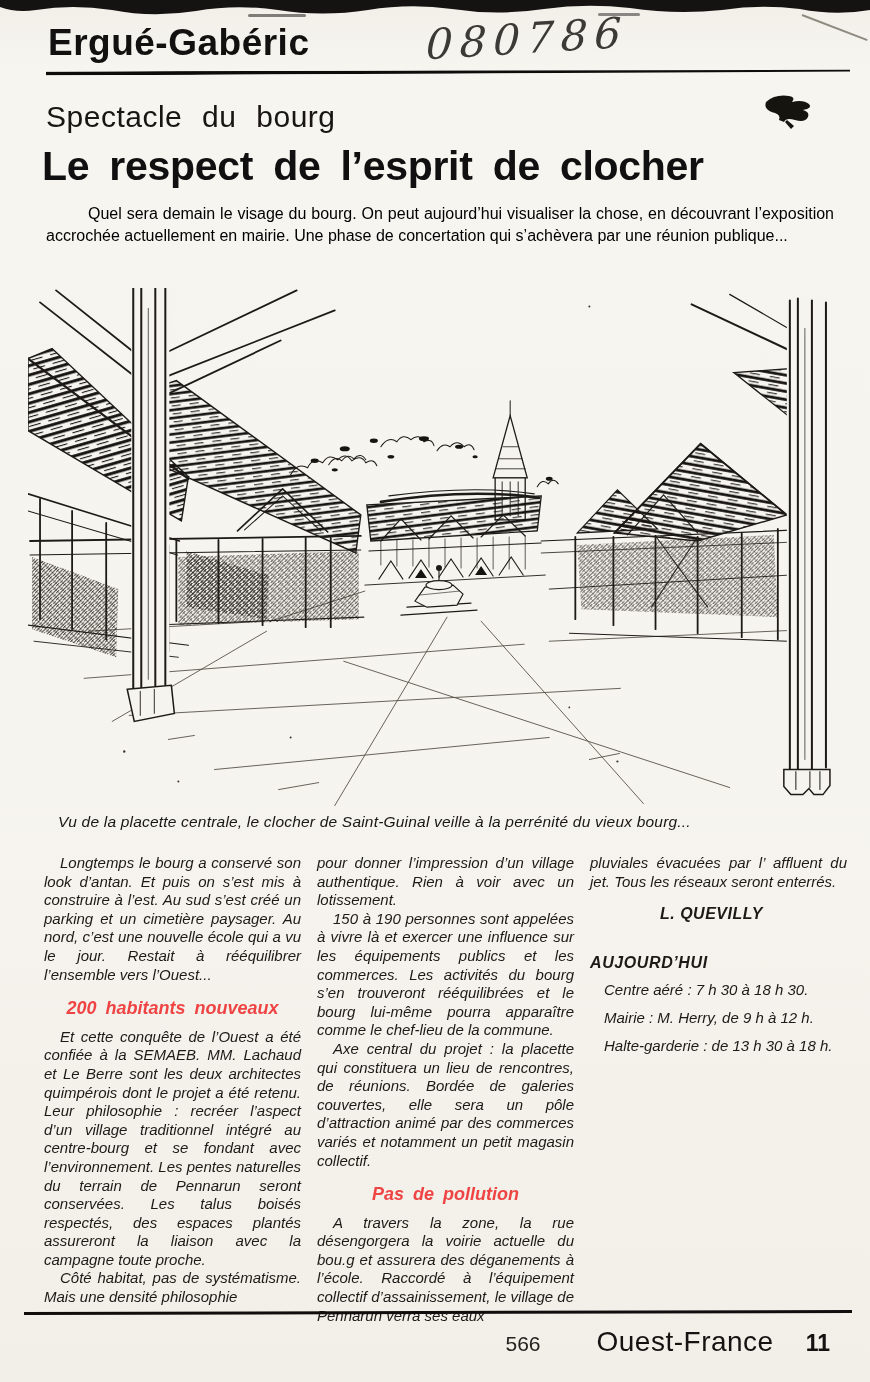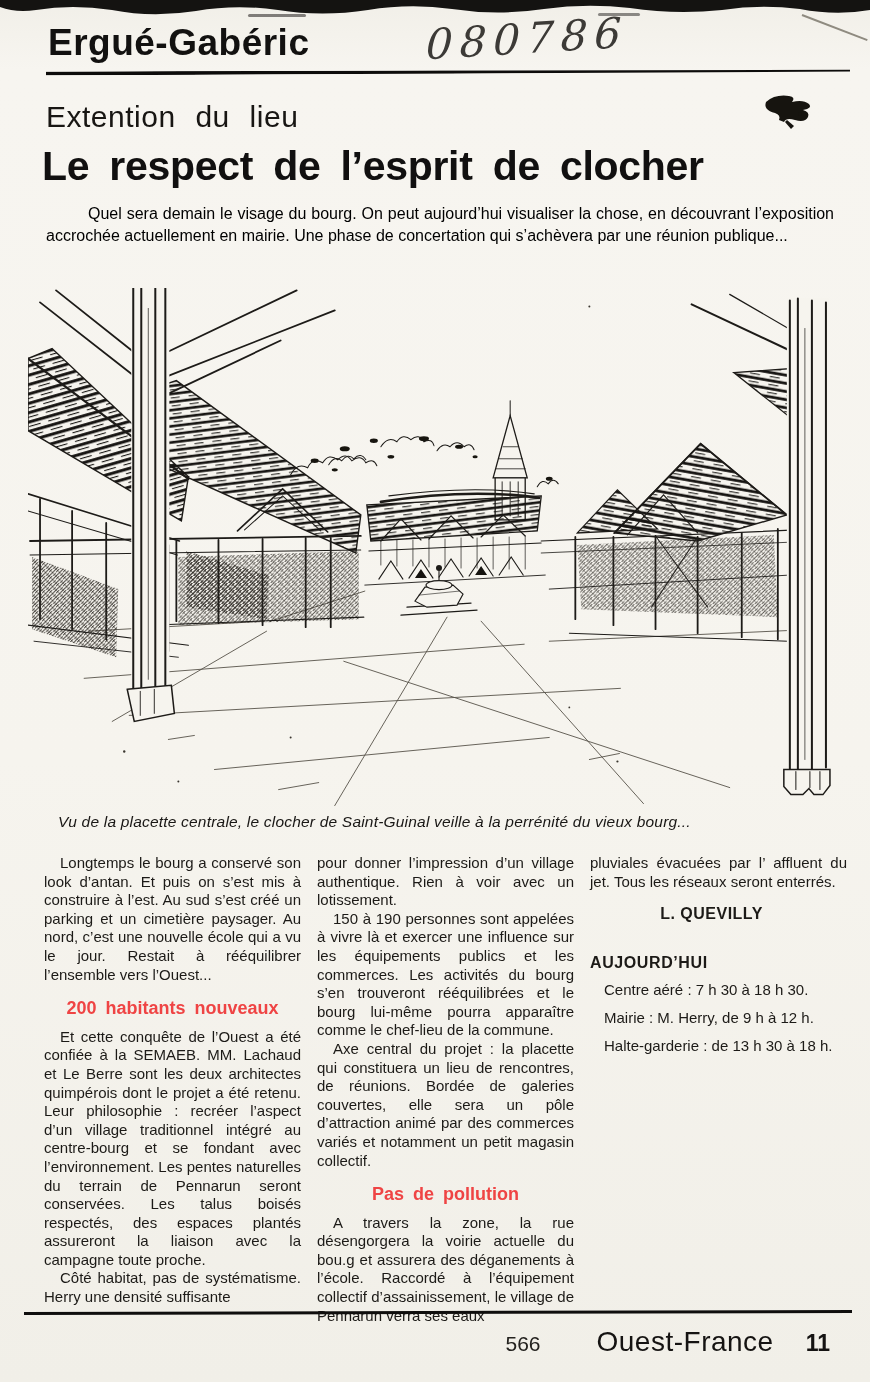--- a/index.html
+++ b/index.html
@@ -26,21 +26,21 @@
   .headline{left:42px;top:143px;font-size:41px;font-weight:bold;color:#111010;
     letter-spacing:-.3px;word-spacing:9px;}
   .lede{left:46px;top:203px;width:788px;font-size:16px;line-height:21.5px;
     text-align:justify;text-indent:42px;color:#000000;}
   
   .sketch{left:28px;top:288px;width:822px;height:522px;}
   .caption{left:58px;top:813px;width:782px;font-style:italic;font-size:15.5px;
     letter-spacing:.2px;color:#191715;}
   
   .columns{left:44px;top:854px;width:804px;display:flex;gap:16px;}
-  .col{width:257px;font-size:15px;line-height:18.6px;text-align:justify;color:#1c1a17;}
+  .col{width:257px;font-size:15px;line-height:18.6px;text-align:justify;color:#1c1a17;font-style:italic;}
   .col p{margin:0;text-indent:16px;}
   .col p.cont{text-indent:0;}
   .colhead{font-size:18px;font-weight:bold;text-align:center;margin:15px 0 10px;
     text-indent:0 !important;word-spacing:4px;color:#ef4444;}
   .pgap{margin-top:6px !important;}
   .byline{font-weight:bold;font-size:16px;text-align:center;padding-right:14px;
     margin-top:14px !important;text-indent:0 !important;letter-spacing:.5px;}
   .today-head{font-weight:bold;font-size:16px;margin-top:30px !important;
     text-indent:0 !important;letter-spacing:.6px;}
   .sched{margin-top:9px !important;text-align:left;text-indent:14px !important;}
@@ -65,21 +65,21 @@
 
 <div class="abs commune">Ergué-Gabéric</div>
 <div class="abs hand-date">080786</div>
 <div class="abs head-rule"></div>
 <svg class="abs ink-blot" width="58" height="46" viewBox="0 0 58 46">
   <path d="M10,12 q9,-8 23,-6 q7,1 3,6 q11,-3 17,2 q4,4 -6,6 q7,2 5,7 q-3,6 -13,3 q-9,-3 -11,2 l-5,-2 q2,-5 -4,-7 q-12,-3 -9,-11" fill="#16140f"></path>
   <path d="M31,30 l7,6 l-3,3 l-6,-7 z" fill="#16140f"></path>
   <circle cx="44" cy="24" r="1.6" fill="#16140f"></circle>
 </svg>
 
-<div class="abs kicker">Extention du lieu</div>
+<div class="abs kicker">Spectacle du bourg</div>
 <div class="abs headline">Le respect de l’esprit de clocher</div>
 <p class="abs lede" style="margin:0">Quel sera demain le visage du bourg. On peut aujourd’hui visualiser la chose, en découvrant l’exposition accrochée actuellement en mairie. Une phase de concertation qui s’achèvera par une réunion publique...</p>
 
 <svg class="abs sketch" viewBox="0 0 820 520">
   <defs>
     <pattern id="hA" width="20" height="9" patternUnits="userSpaceOnUse" patternTransform="rotate(-16)">
       <path d="M0,2.5 H20" stroke="#161412" stroke-width="3"></path>
       <path d="M3,6.8 H15" stroke="#161412" stroke-width="1.1"></path>
     </pattern>
     <pattern id="hB" width="18" height="8" patternUnits="userSpaceOnUse" patternTransform="rotate(-7)">
@@ -229,21 +229,21 @@
   </g>
 </svg>
 
 <div class="abs caption">Vu de la placette centrale, le clocher de Saint-Guinal veille à la perrénité du vieux bourg...</div>
 
 <div class="abs columns">
   <div class="col">
     <p>Longtemps le bourg a conservé son look d’antan. Et puis on s’est mis à construire à l’est. Au sud s’est créé un parking et un cimetière paysager. Au nord, c’est une nouvelle école qui a vu le jour. Restait à rééquilibrer l’ensemble vers l’Ouest...</p>
     <h3 class="colhead">200 habitants nouveaux</h3>
     <p>Et cette conquête de l’Ouest a été confiée à la SEMAEB. MM. Lachaud et Le Berre sont les deux architectes quimpérois dont le projet a été retenu. Leur philosophie : recréer l’aspect d’un village traditionnel intégré au centre-bourg et se fondant avec l’environnement. Les pentes naturelles du terrain de Pennarun seront conservées. Les talus boisés respectés, des espaces plantés assureront la liaison avec la campagne toute proche.</p>
-    <p>Côté habitat, pas de systématisme. Herry une densité suffisante</p>
+    <p>Côté habitat, pas de systématisme. Mais une densité philosophie</p>
   </div>
   <div class="col">
     <p class="cont">pour donner l’impression d’un village authentique. Rien à voir avec un lotissement.</p>
     <p>150 à 190 personnes sont appelées à vivre là et exercer une influence sur les équipements publics et les commerces. Les activités du bourg s’en trouveront rééquilibrées et le bourg lui-même pourra apparaître comme le chef-lieu de la commune.</p>
     <p>Axe central du projet : la placette qui constituera un lieu de rencontres, de réunions. Bordée de galeries couvertes, elle sera un pôle d’attraction animé par des commerces variés et notamment un petit magasin collectif.</p>
     <h3 class="colhead">Pas de pollution</h3>
     <p>A travers la zone, la rue désengorgera la voirie actuelle du bou.g et assurera des déganements à l’école. Raccordé à l’équipement collectif d’assainissement, le village de Pennarun verra ses eaux</p>
   </div>
   <div class="col">
     <p class="cont">pluviales évacuées par l’ affluent du jet. Tous les réseaux seront enterrés.</p>

